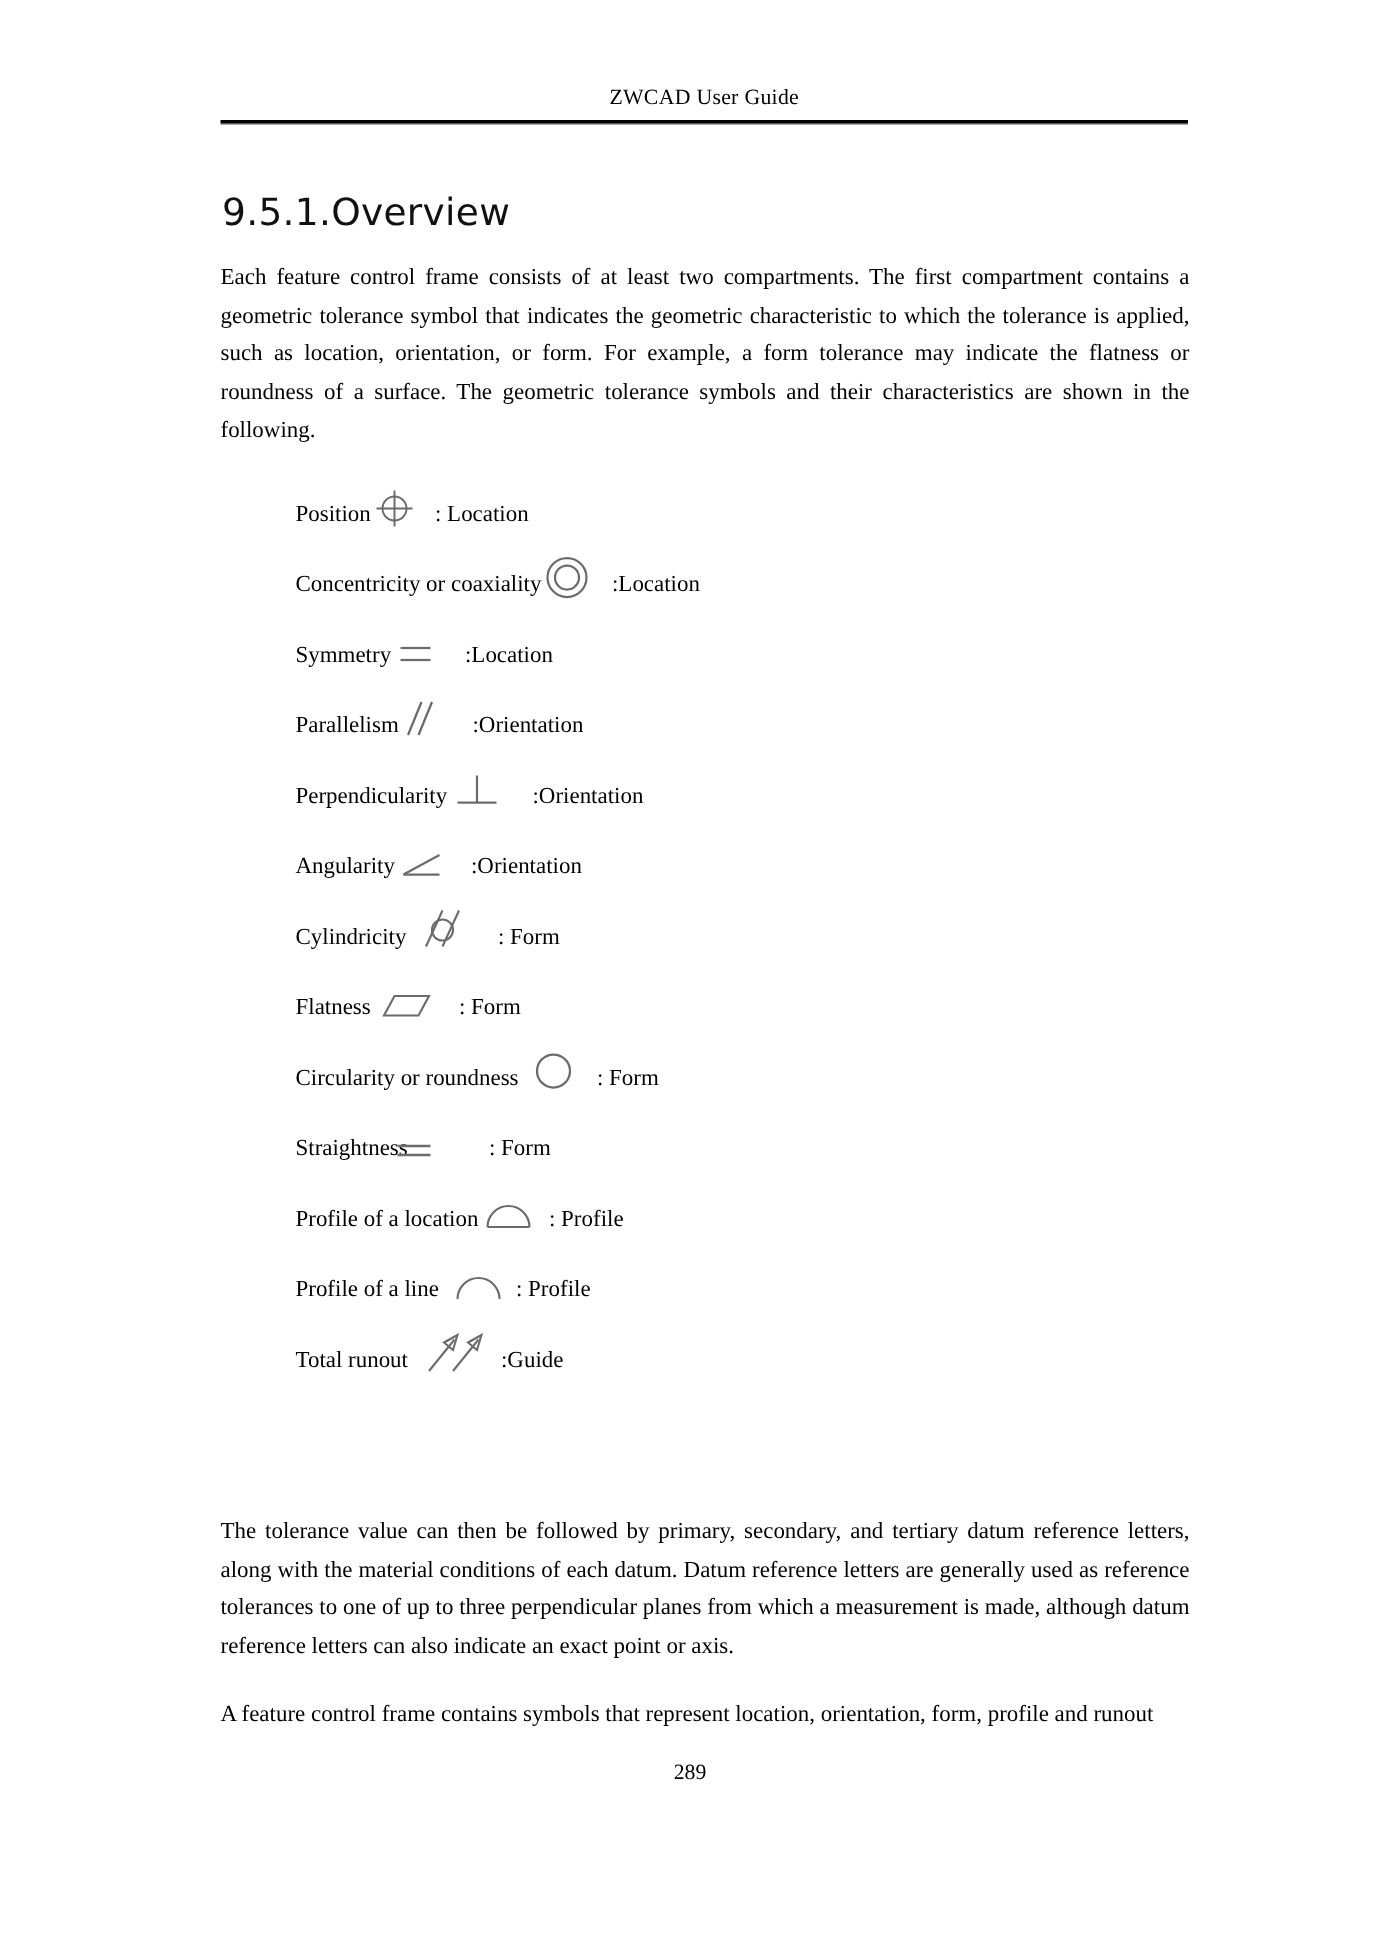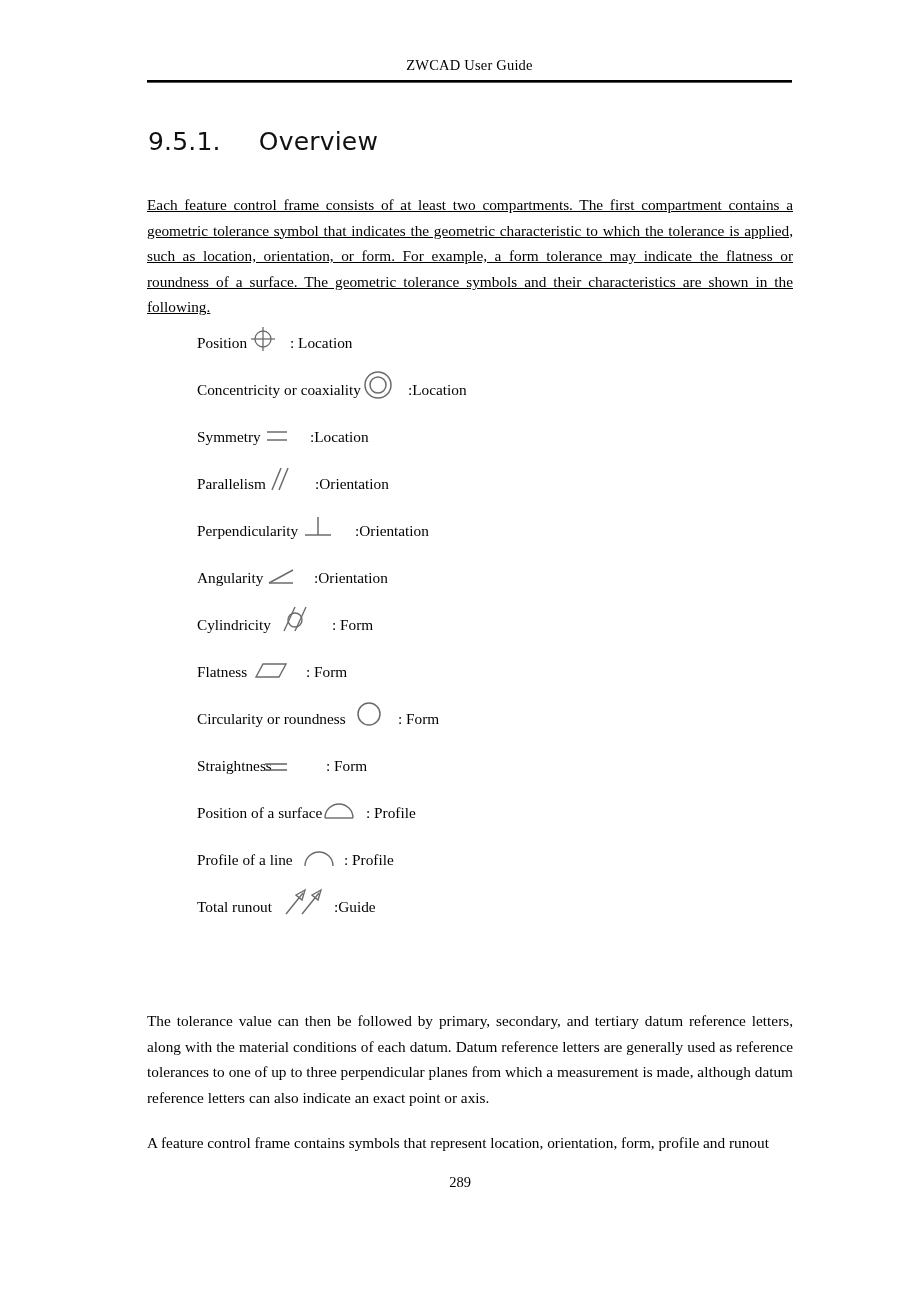--- a/index.html
+++ b/index.html
@@ -53,33 +53,33 @@
     left: 148px;
     top: 127px;
     font-family: "DejaVu Sans", "Liberation Sans", sans-serif;
     font-size: 25px;
     font-weight: 400;
     color: #111;
     letter-spacing: .2px;
     white-space: nowrap;
   }
   .heading .h-num { display: inline-block; }
-  .heading .h-text { display: inline-block; margin-left: 38px; }
+  .heading .h-text { display: inline-block; }
 
   
   .para {
     position: absolute;
     left: 147px;
     width: 646px;
     font-size: 15.3px;
     line-height: 25.6px;
     text-align: justify;
     color: #000;
   }
-  #para-intro { top: 192px; text-decoration: underline; }
+  #para-intro { top: 172px; }
   #para-tolerance { top: 1008px; }
   #para-frame { top: 1130px; }
 
   
   .sym-list {
     position: absolute;
     left: 0;
     top: 320px;
     width: 920px;
   }
@@ -226,21 +226,21 @@
         <span class="label">Straightness</span>
         <span class="glyph" style="left: 262px; top: 15px;">
           <svg width="28" height="18" viewBox="0 0 28 18">
             <line x1="3" y1="6" x2="25" y2="6" stroke="#6b6b6b" stroke-width="1.6"></line>
             <line x1="3" y1="12" x2="25" y2="12" stroke="#6b6b6b" stroke-width="1.6"></line>
           </svg>
         </span>
         <span class="category" style="left: 326px; top: 13px;">: Form</span>
       </div>
       <div class="sym-row">
-        <span class="label">Position of a surface</span>
+        <span class="label">Profile of a location</span>
         <span class="glyph" style="left: 322px; top: 11px;">
           <svg width="34" height="22" viewBox="0 0 34 22">
             <path d="M3,17 A14,14 0 0,1 31,17" fill="none" stroke="#6b6b6b" stroke-width="1.4"></path>
             <line x1="3" y1="17" x2="31" y2="17" stroke="#6b6b6b" stroke-width="1.4"></line>
           </svg>
         </span>
         <span class="category" style="left: 366px; top: 13px;">: Profile</span>
       </div>
       <div class="sym-row">
         <span class="label">Profile of a line</span>

